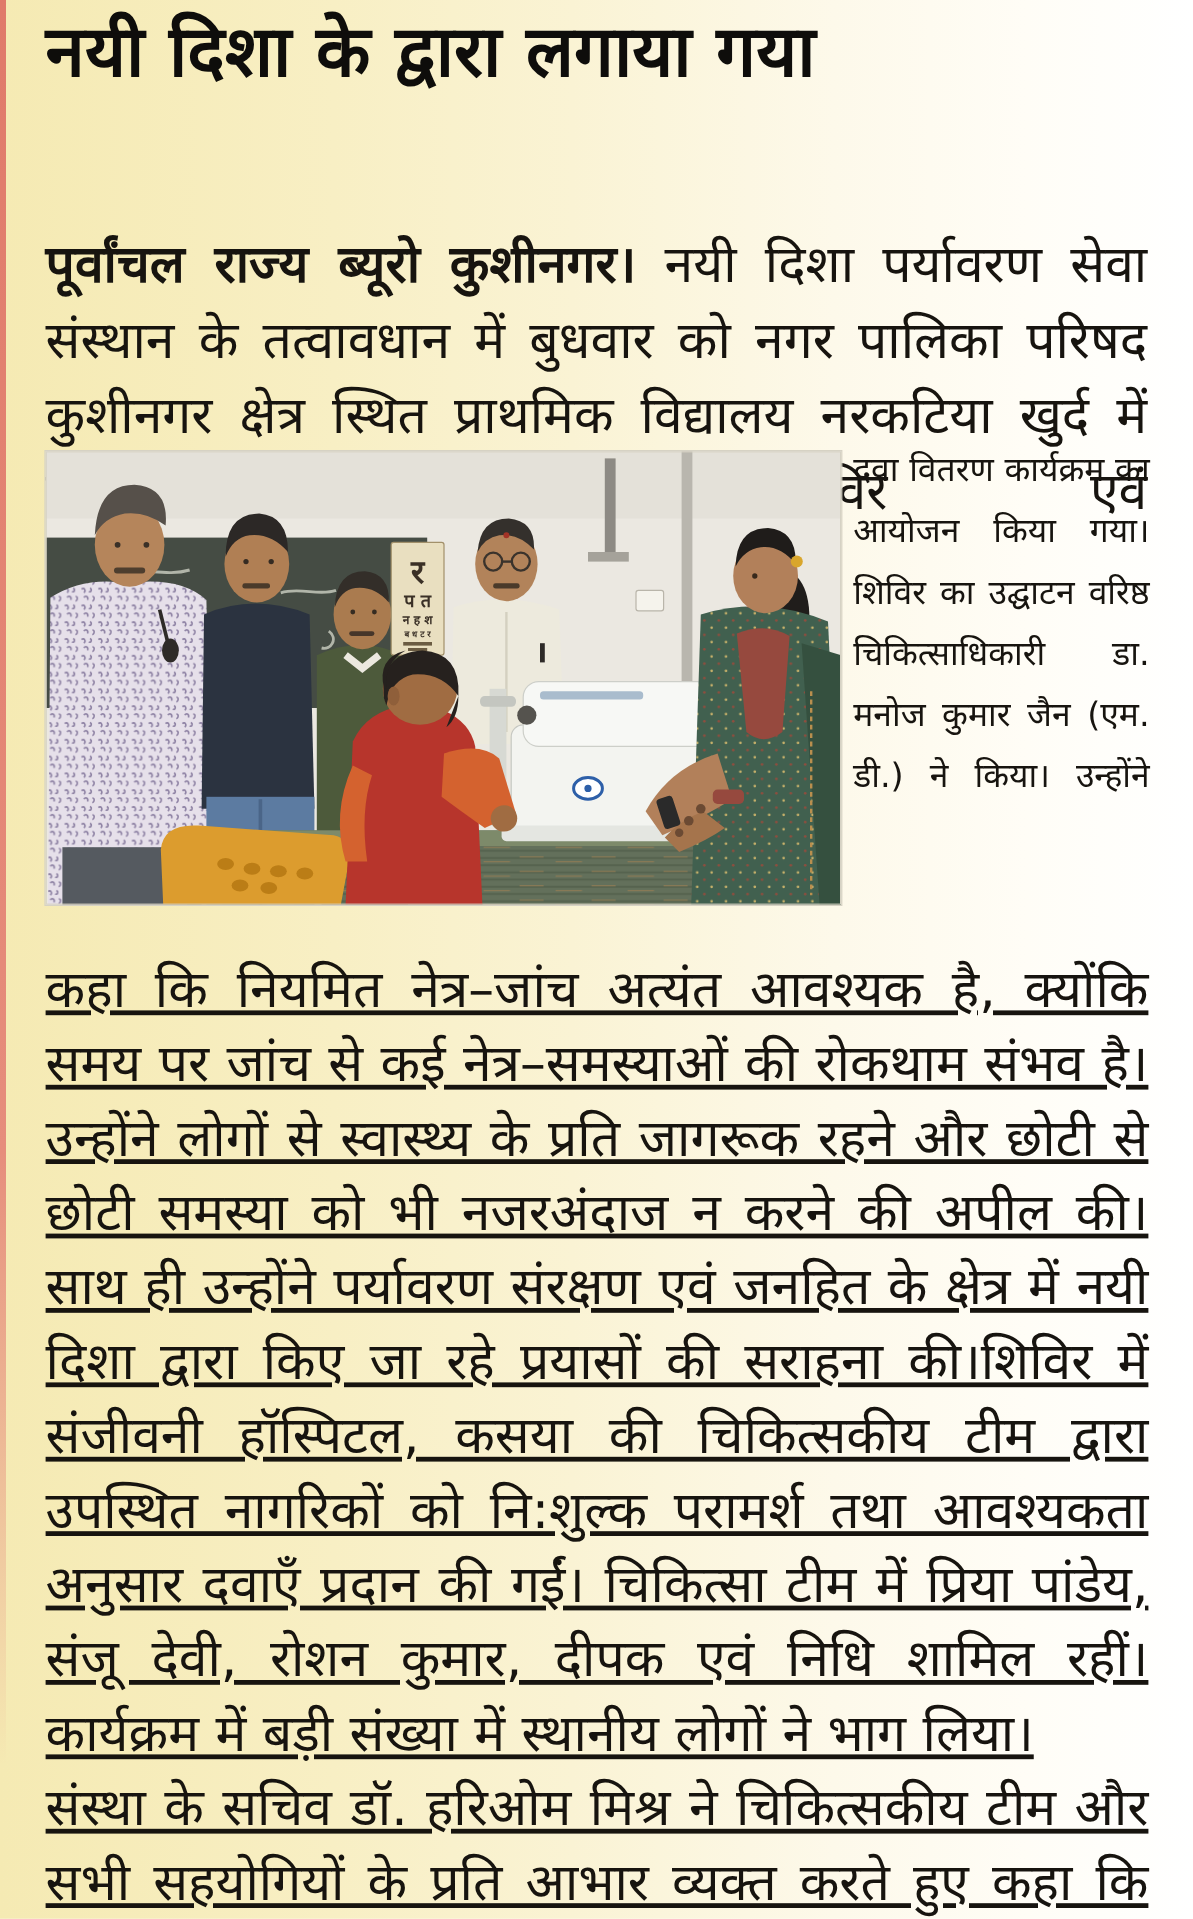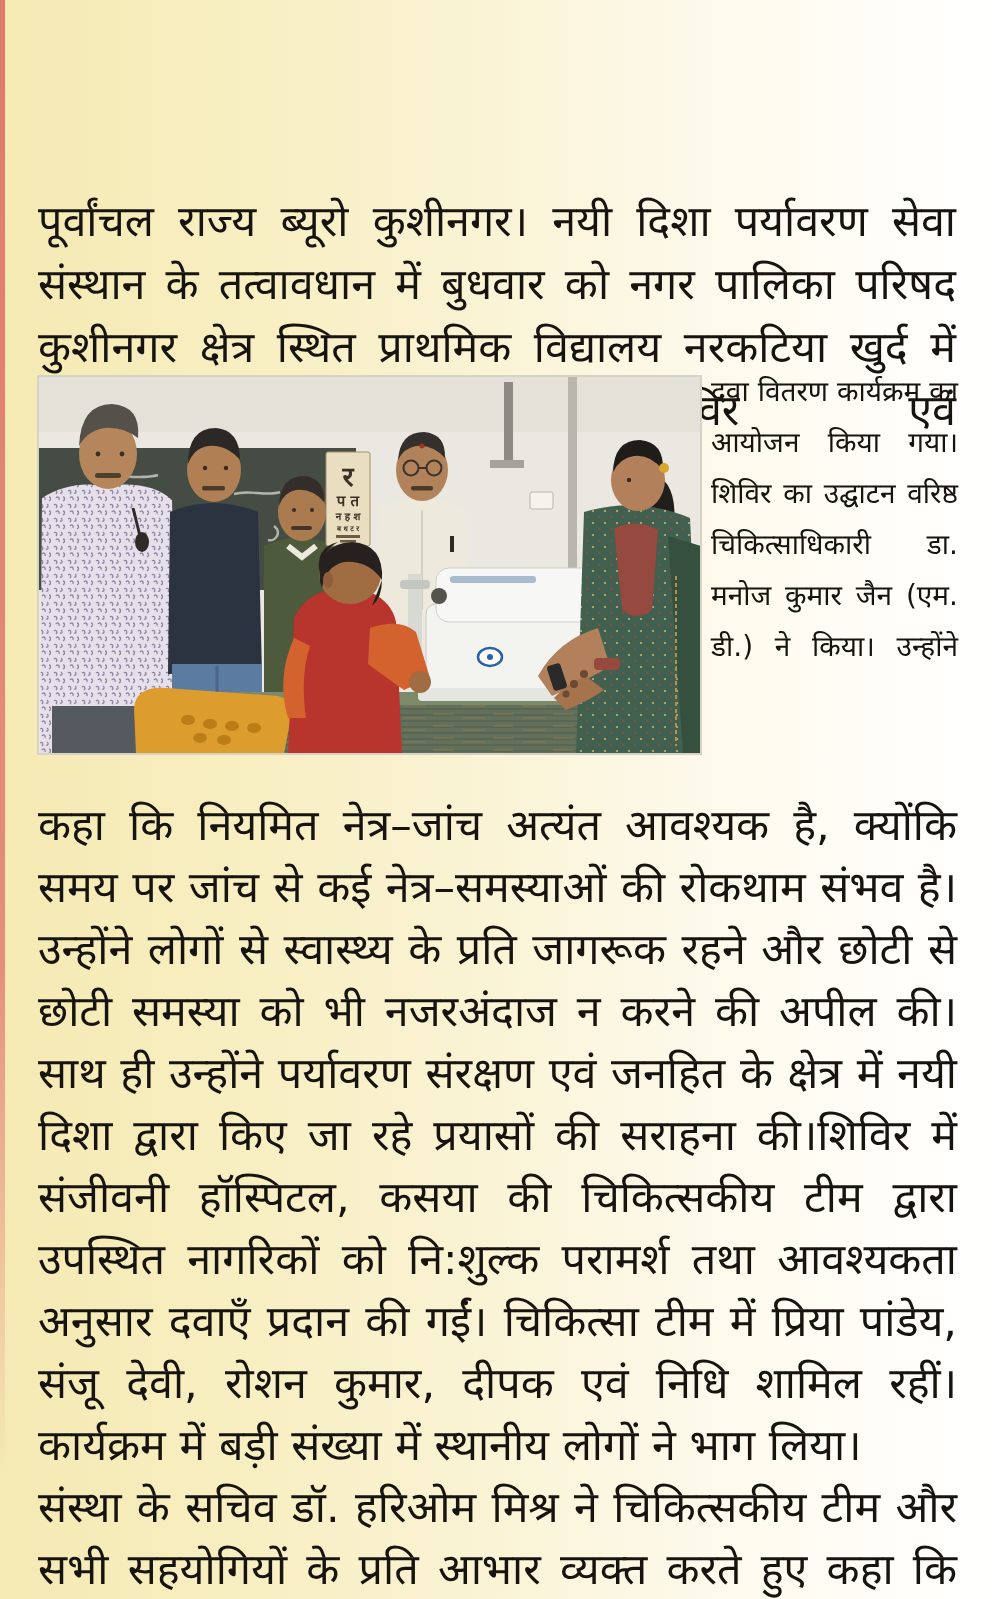--- a/index.html
+++ b/index.html
@@ -17,44 +17,45 @@
   .headline{
     position:absolute; left:38px; top:0px; width:930px;
     font-weight:700; font-size:59px; line-height:86px; color:#0e0d0b;
     letter-spacing:0px;
   }
   .lead{
     position:absolute; left:38px; top:190px; width:918px;
     font-size:43px; line-height:63px;
     text-align:justify; text-align-last:justify;
   }
-  .lead b{ font-weight:400; }
+  .lead b{ font-weight:700; }
   .photo-frame{
     position:absolute; left:38px; top:376px; width:663px; height:378px;
     outline:1px solid #d6d2c4; background:#ebe8e1;
   }
   .photo-frame svg{ display:block; }
   .photo-col{
     position:absolute; left:711px; top:366px; width:247px;
     font-size:28px; line-height:51px;
     text-align:justify; text-align-last:justify;
   }
   .body-rest{
     position:absolute; left:38px; top:794px; width:919px;
     font-size:43px; line-height:62px;
     text-align:justify;
   }
-  .body-rest p{ margin:0; }
+  .body-rest p{ margin:0;text-decoration:underline; }
 </style>
 </head>
 <body>
 
 <div class="left-stripe"></div>
 
 <div class="headline">
+  <div>नयी दिशा के द्वारा लगाया गया</div>
 </div>
 
 <p class="lead"><b>पूर्वांचल राज्य ब्यूरो कुशीनगर।</b> <span>नयी दिशा पर्यावरण सेवा संस्थान के तत्वावधान में बुधवार को नगर पालिका परिषद कुशीनगर क्षेत्र स्थित प्राथमिक विद्यालय नरकटिया खुर्द में नि:शुल्क नेत्र–जांच शिविर एवं</span></p>
 
 <div class="photo-frame">
   <svg viewBox="0 0 663 378" width="663" height="378">
     <defs>
       <pattern id="floral" width="14" height="14" patternUnits="userSpaceOnUse">
         <rect width="14" height="14" fill="#e6e0ea"></rect>
         <path d="M2 3c2-2 4 1 2 3M9 2c2 1 1 4-1 3M4 10c1-2 4-1 3 2M11 9c2 0 2 3 0 4" stroke="#8d81a3" stroke-width="1.3" fill="none"></path>

